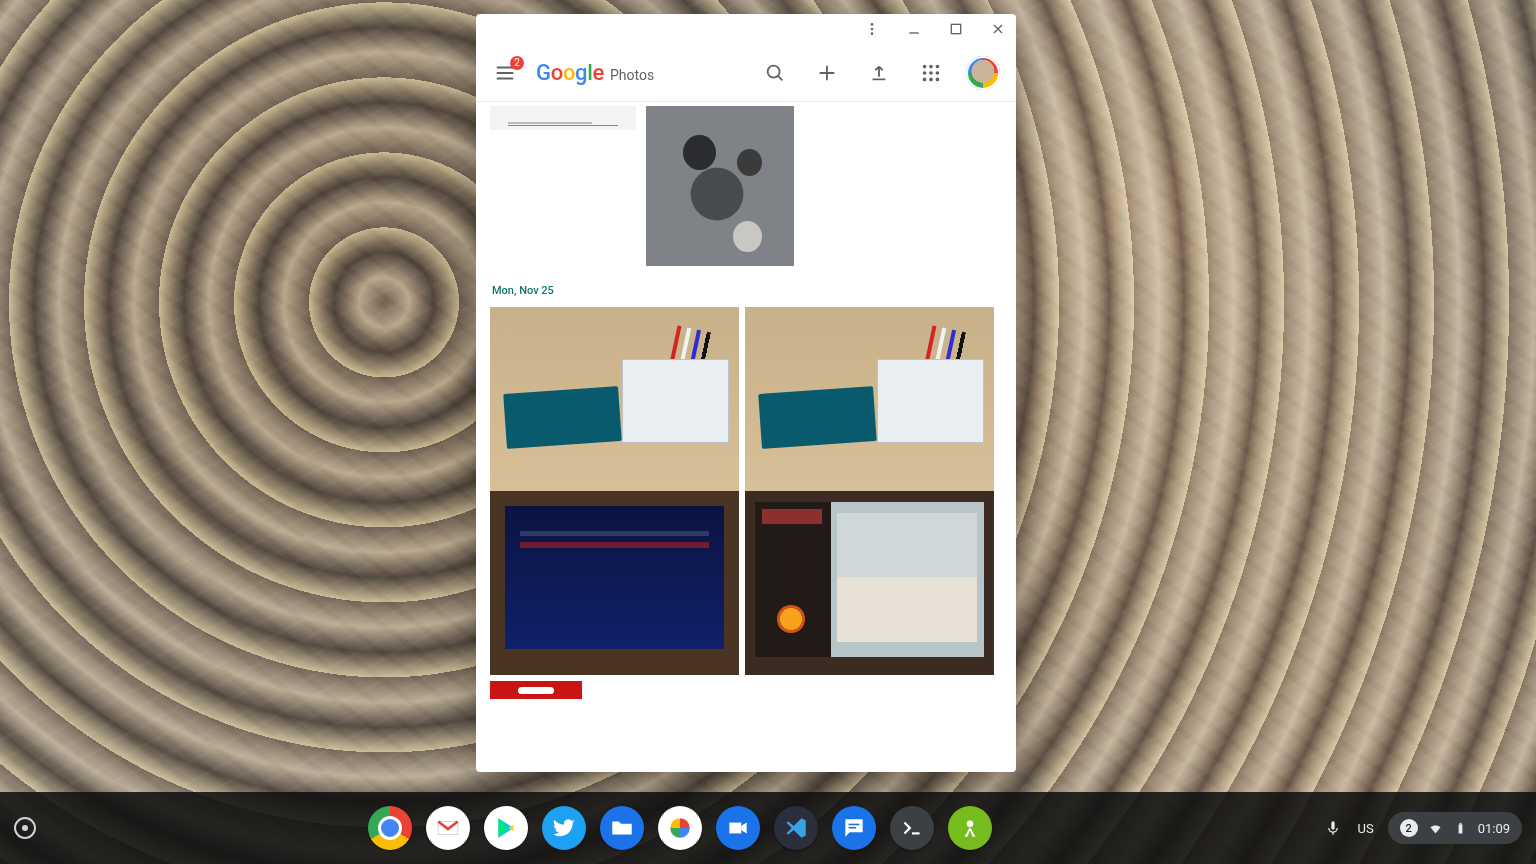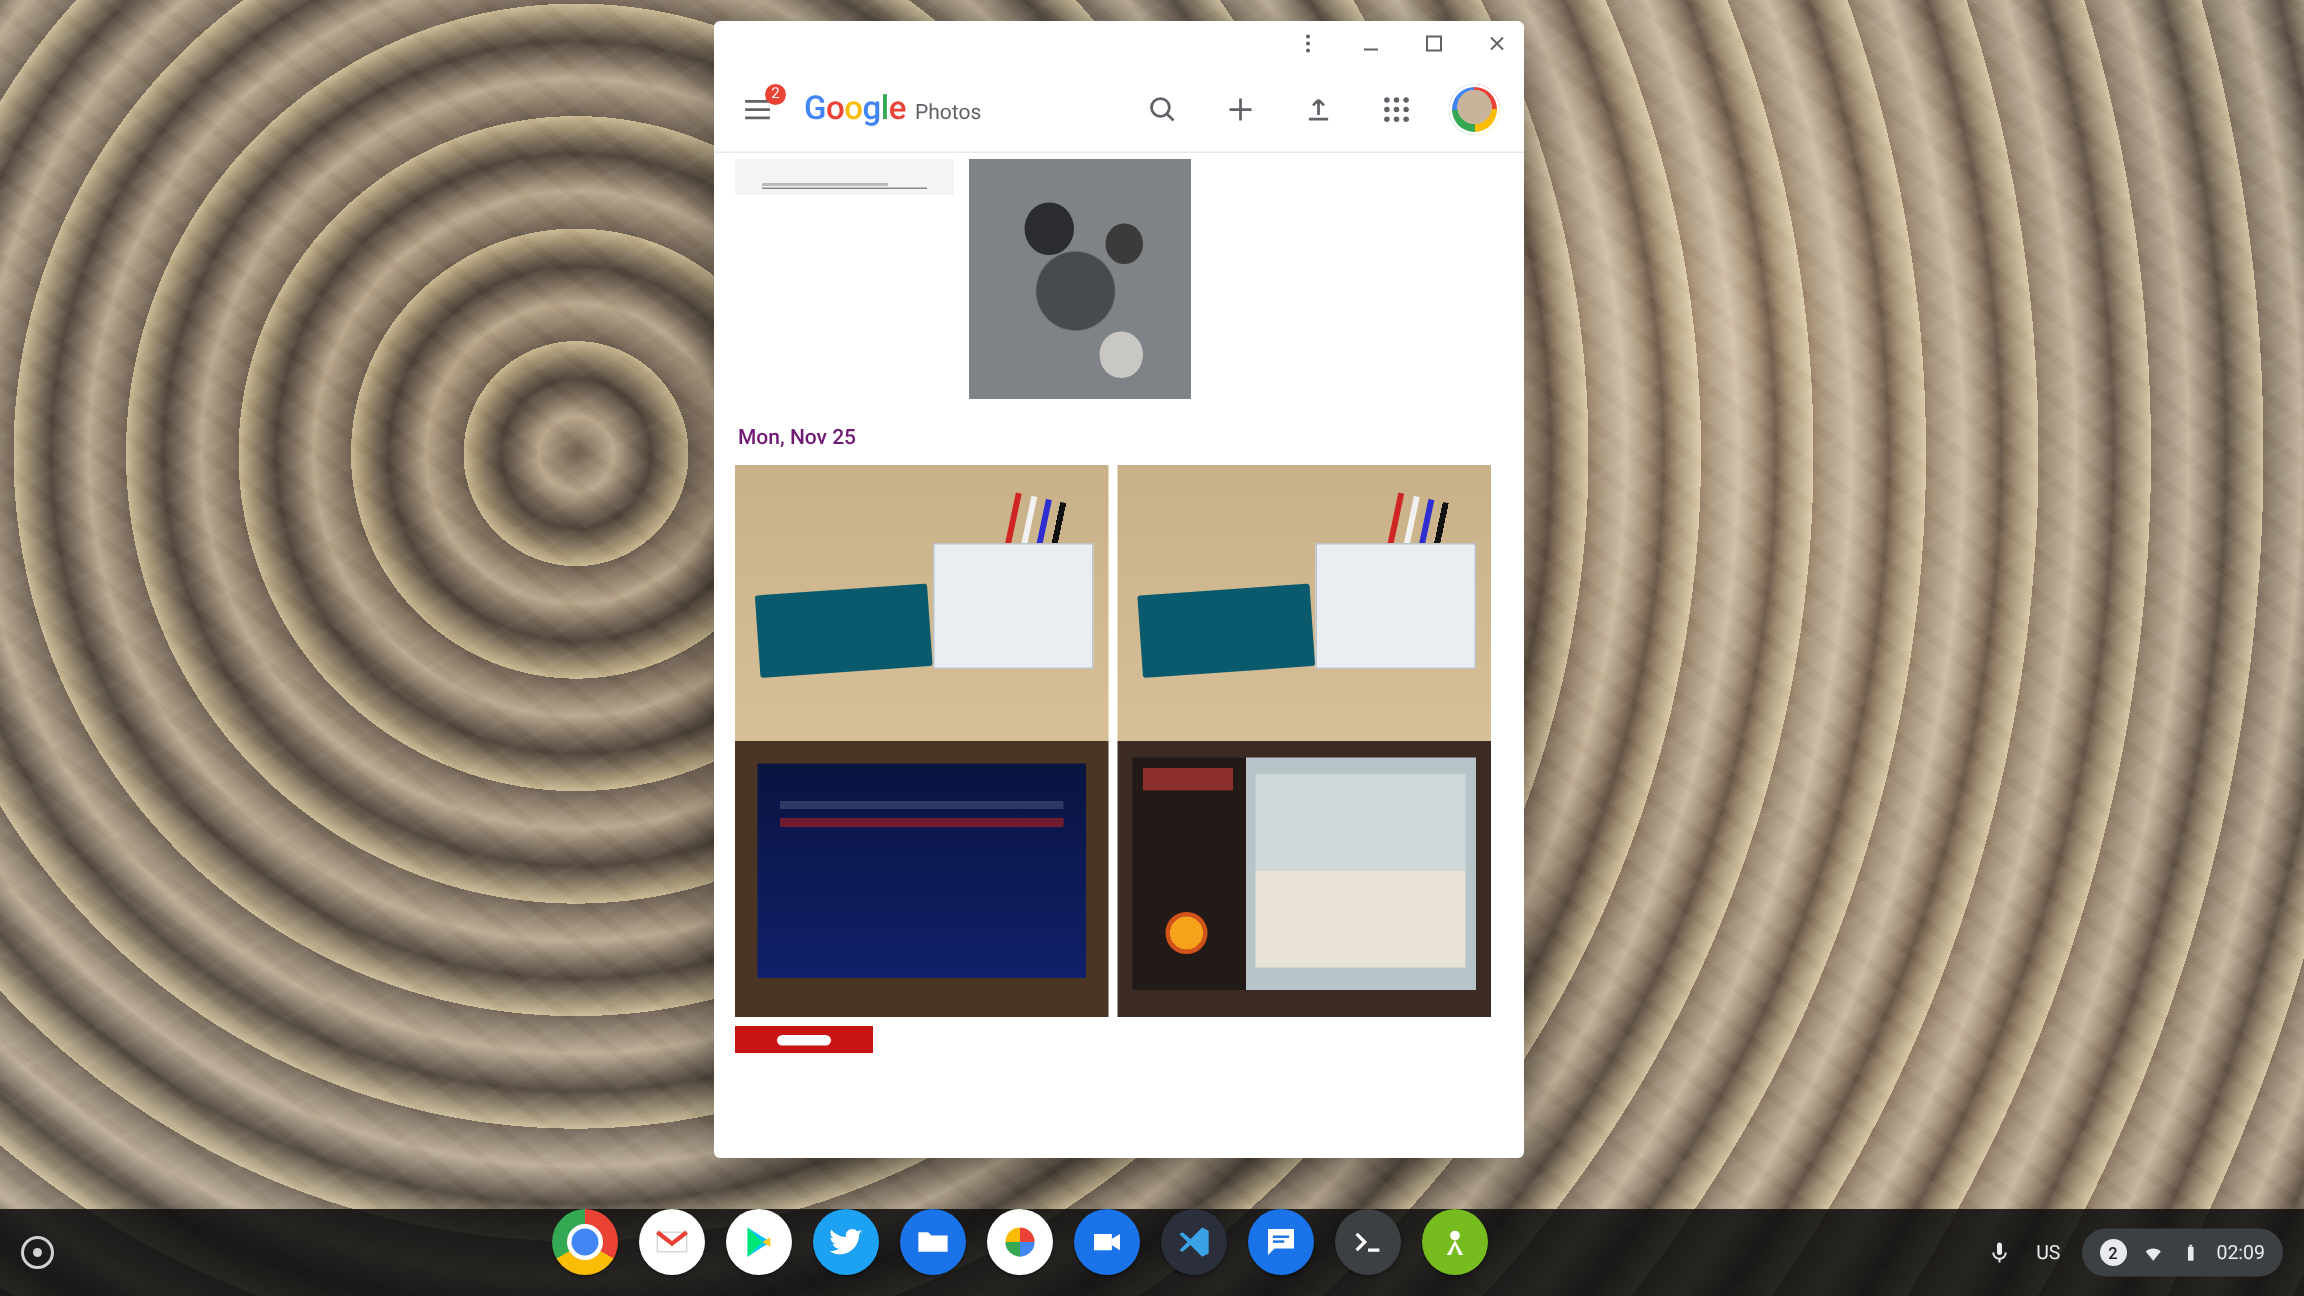--- a/index.html
+++ b/index.html
@@ -84,21 +84,21 @@
     padding:2px;
     box-shadow: inset 0 0 0 2px #fff;
     cursor:pointer;
   }
 
   .content {
     flex:1; overflow:hidden;
     padding: 0 14px;
   }
   .section-label {
-    font-size:14px; font-weight:500; color:#701a75;
+    font-size:11px; font-weight:500; color:#0f766e;
     margin: 18px 0 10px 2px;
   }
   .grid { display:flex; gap:6px; flex-wrap:wrap; }
   .thumb {
     background:#888; border-radius:0px;
     position:relative; overflow:hidden;
   }
 
   
   .th-label-doc { background:#f4f4f4; }
@@ -126,23 +126,23 @@
   .th-tv-game .scene{position:absolute;left:37%;right:7%;top:12%;bottom:18%;
     background:
       linear-gradient(180deg,#cfd7d9 0 50%, #e7e2d5 50% 100%);}
   .th-tv-game .logband{position:absolute;left:7%;top:10%;width:24%;height:8%;background:#8d2f2f;}
   .th-web { background:#fff; }
   .th-web::before{content:"";position:absolute;left:0;right:0;top:0;height:40%;background:#c91414;}
   .th-web::after{content:"";position:absolute;left:30%;top:12%;width:40%;height:16%;border-radius:8px;background:#fff;}
 
   
   .shelf {
-    position:absolute; left:0; right:0; bottom:0; height:58px;
+    position:absolute; left:0; right:0; bottom:0; height:72px;
     background: rgba(16,16,16,0.88);
-    display:flex; 
+    display:flex; align-items:center;
   }
   .shelf-left { display:flex; align-items:center; padding-left:14px;}
   .launcher {
     width:22px; height:22px; border-radius:50%;
     border:2px solid #cfd1d3; background:transparent;
     box-shadow: inset 0 0 0 4px rgba(0,0,0,0);
   }
   .launcher-inner{ width:6px;height:6px;border-radius:50%;background:#cfd1d3;margin:6px auto 0;}
   .shelf-center { flex:1; display:flex; justify-content:center; gap:14px;}
   .shelf-icon {
@@ -381,16 +381,16 @@
     <span class="tray-item">US</span>
     <div class="pill">
       <span class="count">2</span>
       <svg viewBox="0 0 24 24">
           <path d="M12 20l8-10c-4.5-4-11.5-4-16 0l8 10z" fill="#e8eaed"></path>
         </svg>
       <svg viewBox="0 0 24 24">
           <rect x="9" y="5" width="6" height="15" rx="1" fill="#e8eaed"></rect>
           <rect x="10.5" y="3" width="3" height="2" fill="#e8eaed"></rect>
         </svg>
-      <span>02:09</span>
+      <span>01:09</span>
     </div>
   </div>
 </div>
 
 </body></html>

